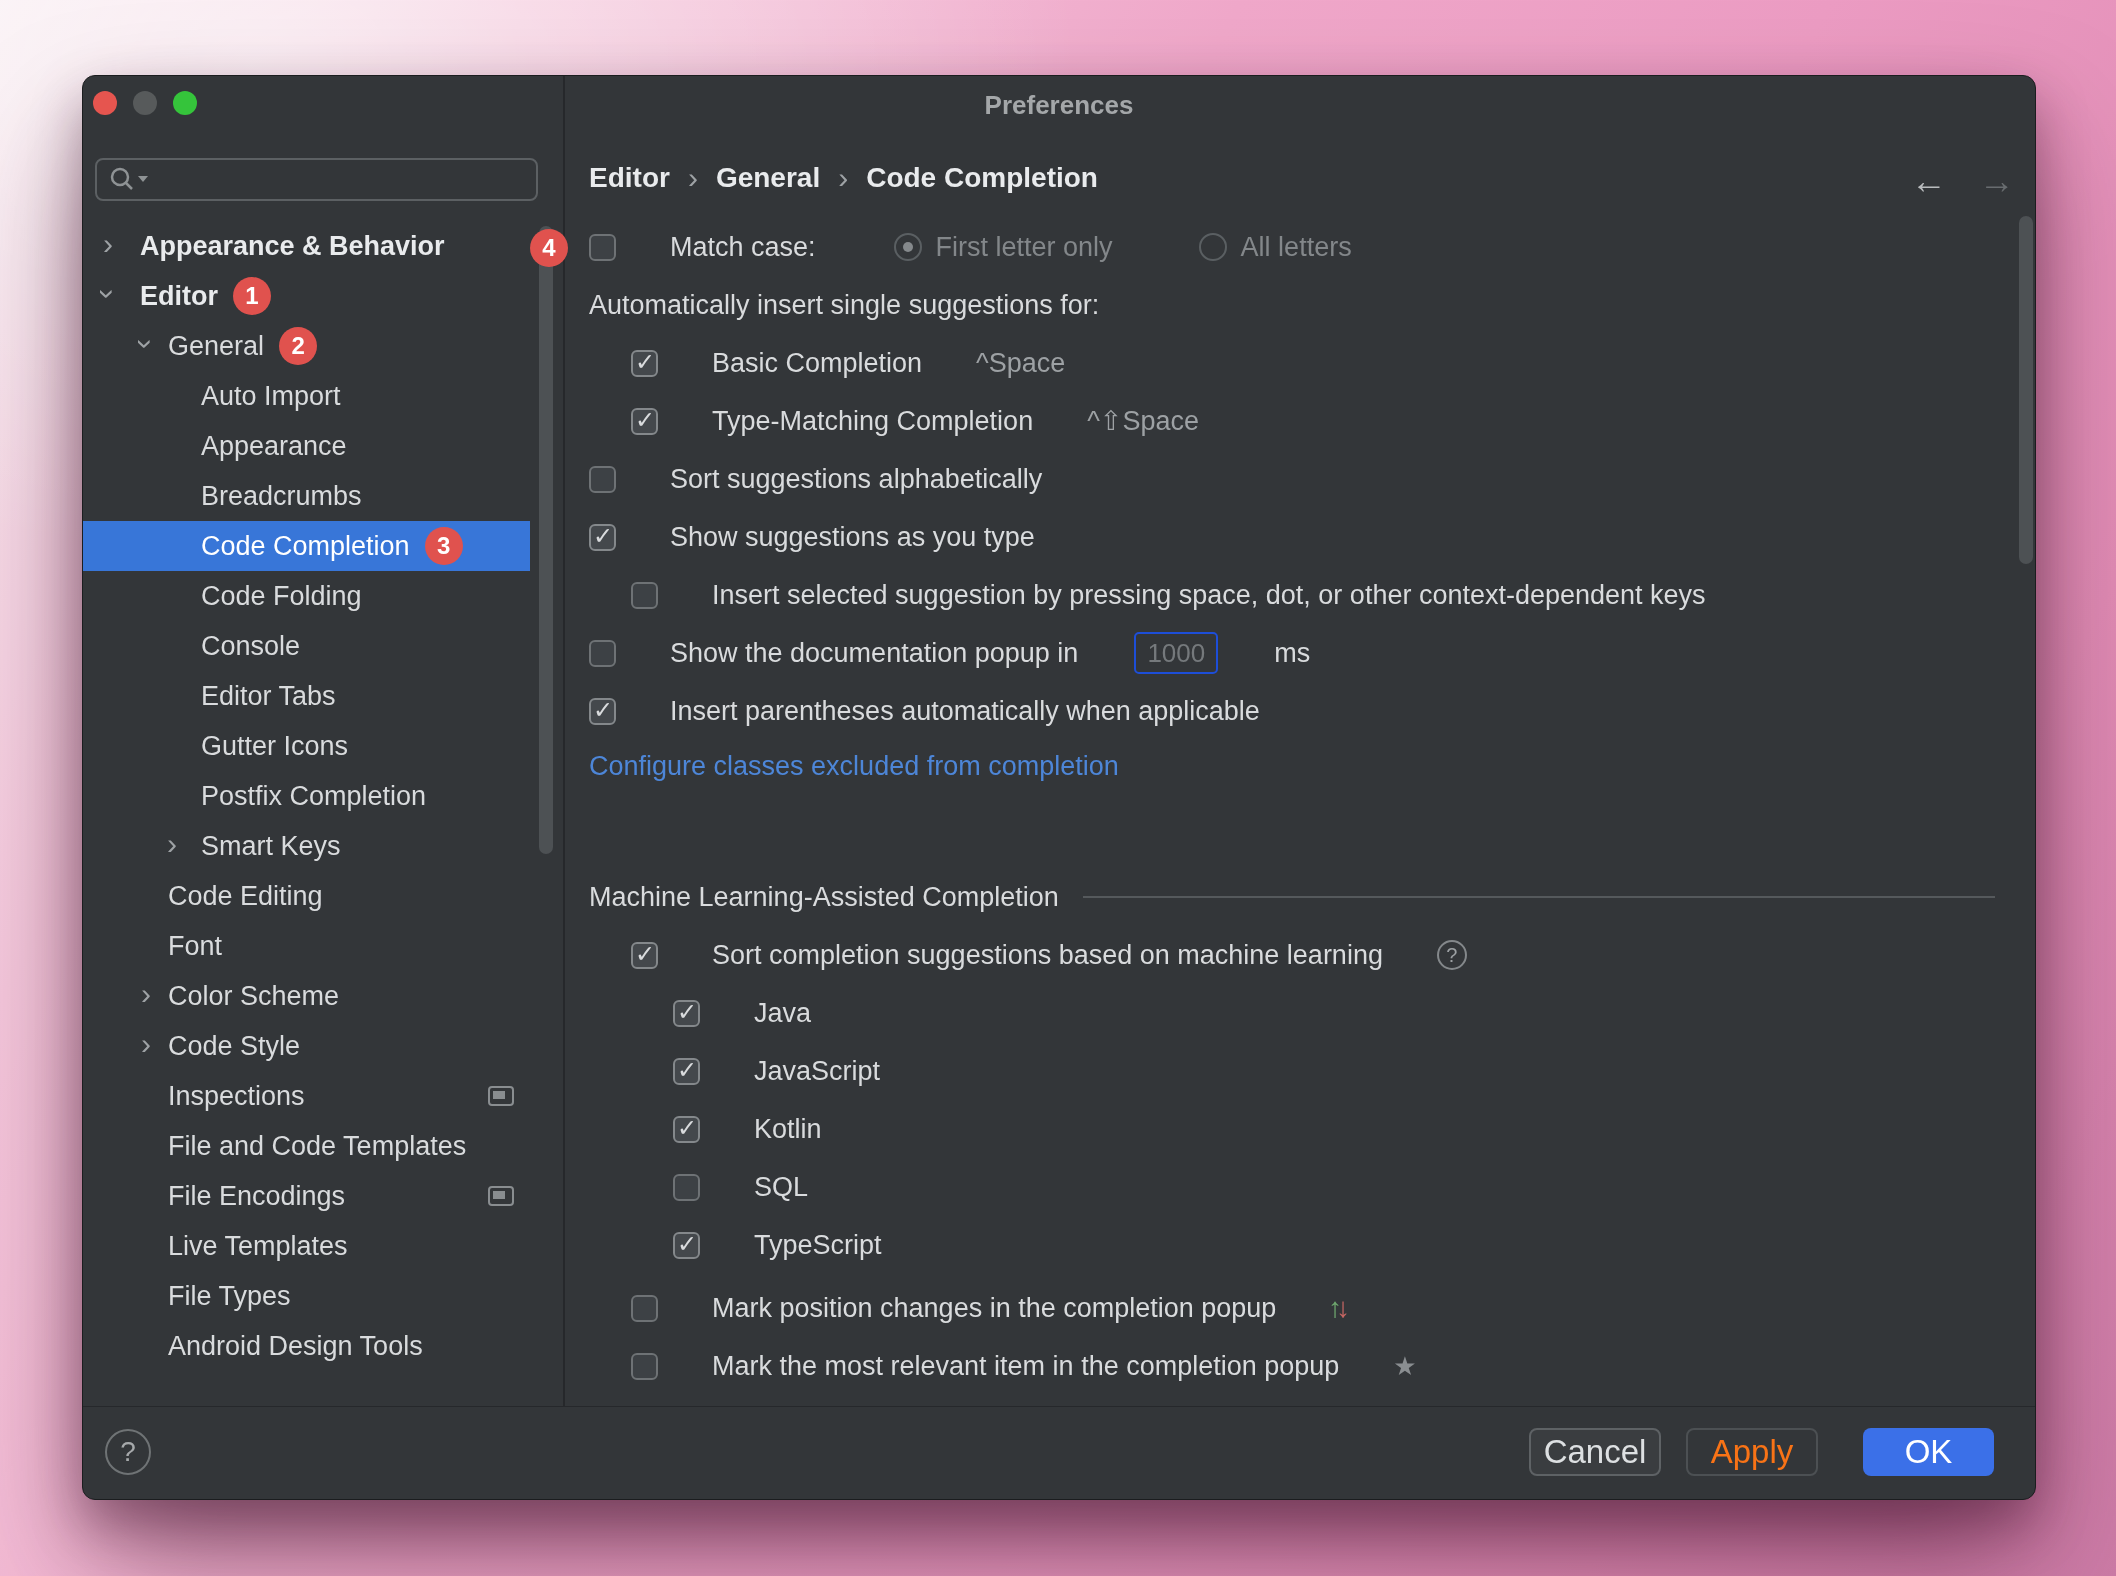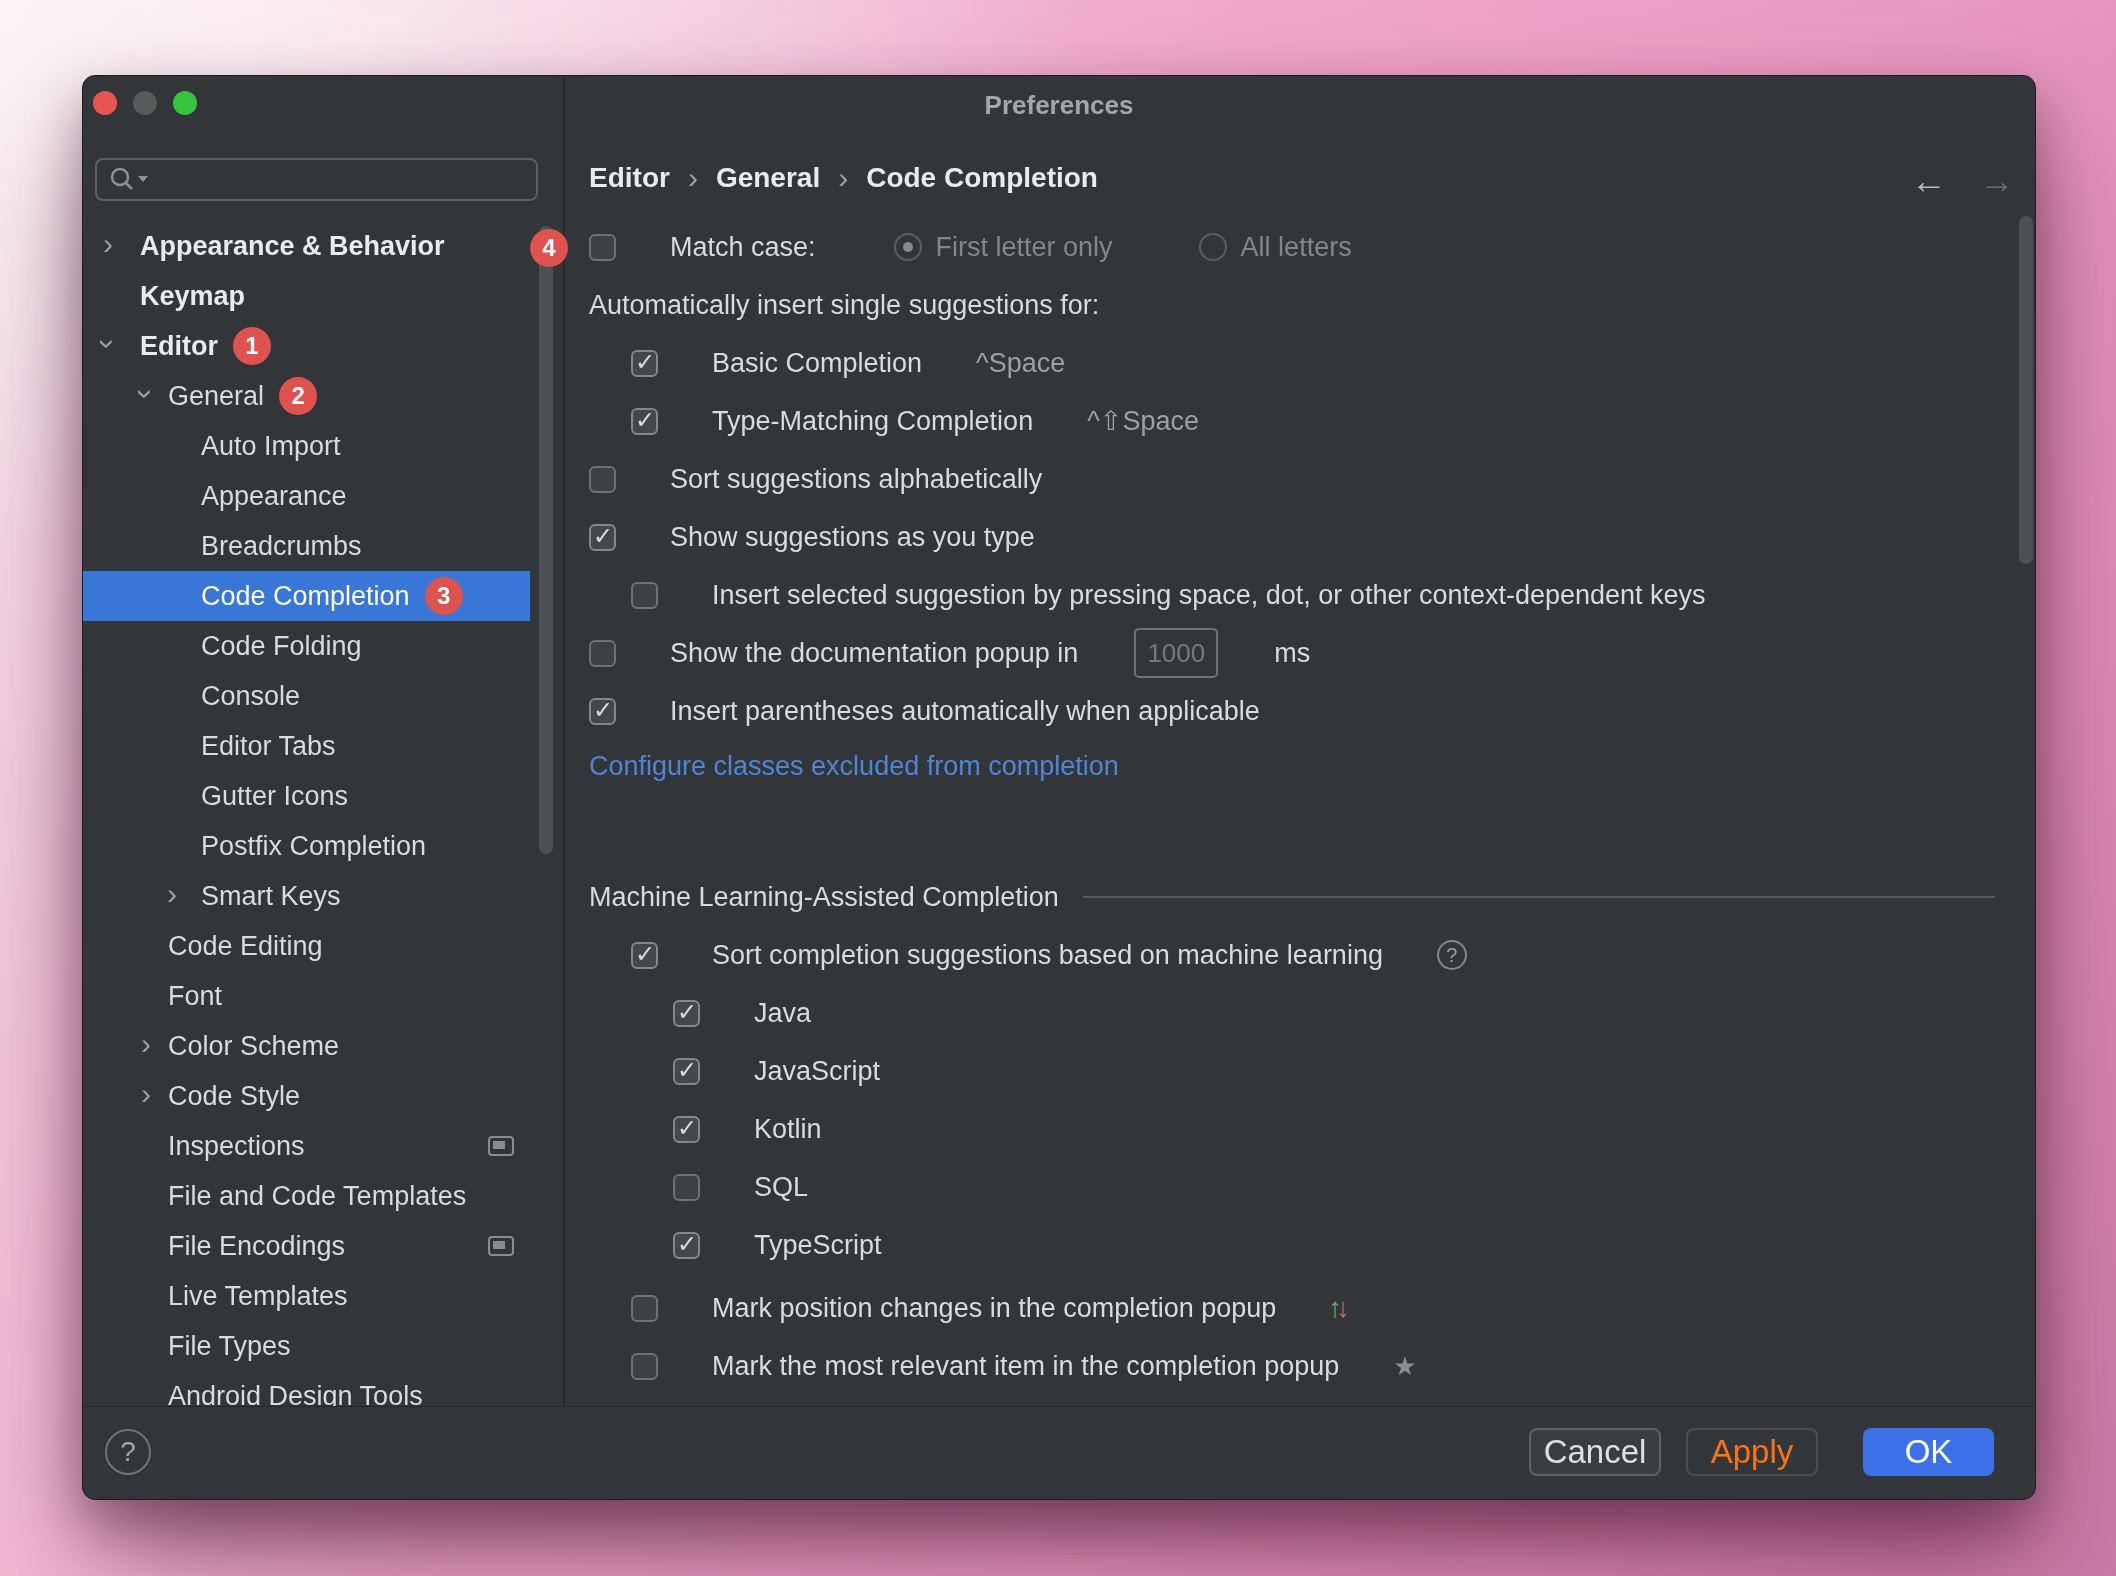--- a/index.html
+++ b/index.html
@@ -58,21 +58,21 @@
   .cb{flex:0 0 auto;width:27px;height:27px;border-radius:6px;border:2px solid #6E7275;background:#3D4145;box-sizing:border-box;margin-right:14px;position:relative;}
   .cb.checked{border-color:#84888B;background:#44484C;}
   .cb.checked::after{content:"✓";position:absolute;left:2px;top:-4px;font-size:24px;font-weight:bold;color:#D9DBDD;}
   .shortcut{color:#9DA1A4;margin-left:14px;}
   .radio{width:28px;height:28px;border-radius:50%;border:2px solid #5A5F62;box-sizing:border-box;position:relative;margin-right:14px;flex:0 0 auto;}
   .radio.sel::after{content:"";position:absolute;left:7px;top:7px;width:10px;height:10px;border-radius:50%;background:#85898C;}
   .radio-lbl{color:#83878A;}
   .radio-g1{margin-left:38px;display:flex;align-items:center;}
   .radio-g2{margin-left:46px;display:flex;align-items:center;}
   .plain-label{height:36px;display:flex;align-items:center;font-size:27px;color:#D9DBDD;margin-bottom:22px;}
-  .num-field{display:inline-flex;align-items:center;justify-content:center;width:84px;height:50px;border:2px solid #737373;border-radius:5px;box-sizing:border-box;color:#75797C;font-size:26px;margin:0 16px;}
+  .num-field{display:inline-flex;align-items:center;justify-content:center;width:84px;height:42px;border:2px solid #1d4ed8;border-radius:5px;box-sizing:border-box;color:#75797C;font-size:26px;margin:0 16px;}
   .link-row{margin-top:10px;height:36px;display:flex;align-items:flex-start;margin-bottom:22px;}
   .link{color:#4D86D8;font-size:27px;}
   .ml-header{margin-top:92px;height:36px;display:flex;align-items:center;margin-bottom:22px;font-size:27px;color:#D9DBDD;}
   .ml-header .rule{flex:1;height:2px;background:#55595C;margin-left:24px;}
   .helpq{display:inline-flex;align-items:center;justify-content:center;width:30px;height:30px;border-radius:50%;border:2px solid #84888B;color:#9DA1A4;font-size:20px;margin-left:14px;box-sizing:border-box;}
   .gap-top{margin-top:27px;}
   .updown{margin-left:12px;font-size:28px;letter-spacing:-6px;}
   .updown .up{color:#6FA86F;}
   .updown .down{color:#C56663;}
   .star{margin-left:14px;color:#8A8E91;font-size:26px;}
@@ -106,23 +106,20 @@
         <polygon points="29,10 39,10 34,16" fill="#8E9294"></polygon>
       </svg>
       <input placeholder="" style="">
     </div>
     <div class="tree">
         <div class="tree-row lv0 bold">
           <span class="chev">›</span>
           <span class="lbl">Appearance &amp; Behavior</span>
         </div>
         <div class="tree-row lv0 bold">
-          <span class="lbl">Keymap</span>
-        </div>
-        <div class="tree-row lv0 bold">
           <span class="chev down">›</span>
           <span class="lbl">Editor</span>
           <span class="badge">1</span>
         </div>
         <div class="tree-row lv1">
           <span class="chev down">›</span>
           <span class="lbl">General</span>
           <span class="badge">2</span>
         </div>
         <div class="tree-row lv2">

